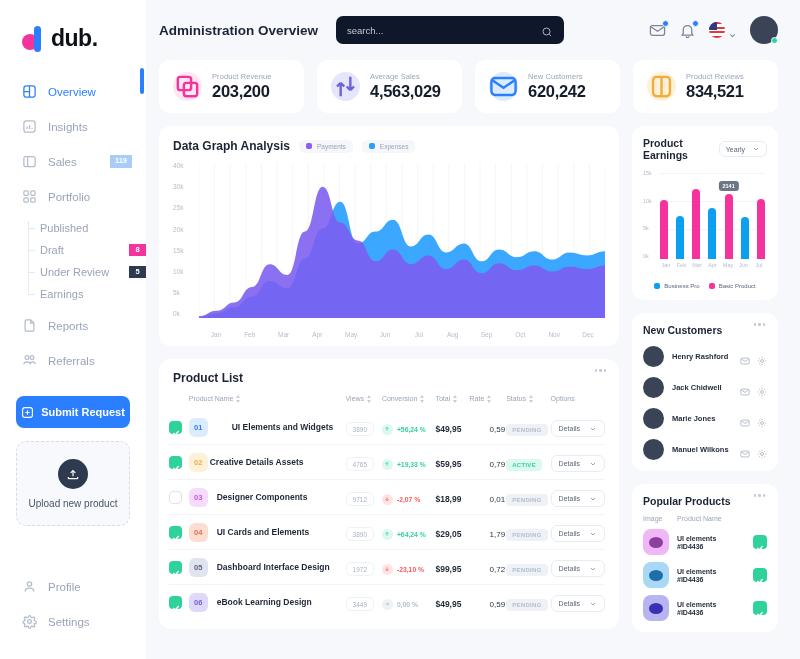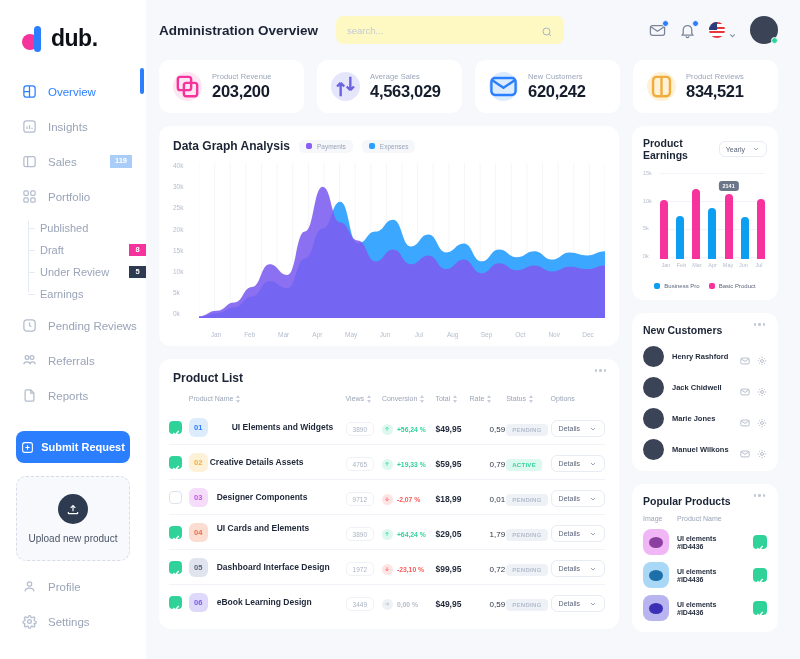--- a/index.html
+++ b/index.html
@@ -80,21 +80,21 @@
   .upload-circle .ico { width: 14px; height: 14px; color: #fff; }
   .upload-text { font-size: 10px; color: #4b5567; }
 
   .bottom-nav { margin-top: auto; padding-bottom: 20px; }
 
   
   .main { flex: 1; height: 659px; position: relative; }
   .topbar { height: 60px; display: flex; align-items: center; padding: 0 22px 0 13px; background: #f7f8fc; }
   .page-title { font-size: 13.5px; font-weight: bold; color: #1b2435; white-space: nowrap; }
   .search-wrap {
-    margin-left: 18px; width: 228px; height: 28px; background: #fef9c3; border-radius: 7px;
+    margin-left: 18px; width: 228px; height: 28px; background: #0f172a; border-radius: 7px;
     display: flex; align-items: center; padding: 0 11px; gap: 14px;
   }
   .search-input {
     border: none; outline: none; flex: 1; font-size: 9.5px; color: #7b8598;
     font-family: "Liberation Sans", sans-serif; background: transparent;
   }
   .search-input::placeholder { color: #c2c9d6; }
   .search-wrap .ico { width: 12px; height: 12px; color: #aab3c2; }
 
   .topbar-right { margin-left: auto; display: flex; align-items: center; gap: 13px; }
@@ -357,49 +357,40 @@
         </div>
         <div class="sub-item">
           <span>Under Review</span>
           <span class="badge dark">5</span>
         </div>
         <div class="sub-item">
           <span>Earnings</span>
         </div>
       </div>
 
+
       <div class="nav-item">
         <span class="ico">
           <svg viewBox="0 0 24 24" fill="none" stroke="currentColor" stroke-width="2">
-              <rect x="3" y="3" width="18" height="18" rx="5"></rect>
-              <path d="M12 7v5l3 2"></path>
+              <path d="M14 3H7a2 2 0 0 0-2 2v14a2 2 0 0 0 2 2h10a2 2 0 0 0 2-2V8z"></path>
+              <path d="M14 3v5h5"></path>
             </svg>
         </span>
-        <span class="nav-label">Pending Reviews</span>
+        <span class="nav-label">Reports</span>
       </div>
 
       <div class="nav-item">
         <span class="ico">
           <svg viewBox="0 0 24 24" fill="none" stroke="currentColor" stroke-width="2">
               <circle cx="8" cy="7" r="3"></circle>
               <circle cx="16" cy="7" r="3"></circle>
               <path d="M3 18c0-2.5 2.2-4 5-4s5 1.5 5 4M13 18c0-2.5 2.2-4 4-4s4 1.5 4 4"></path>
             </svg>
         </span>
         <span class="nav-label">Referrals</span>
-      </div>
-
-      <div class="nav-item">
-        <span class="ico">
-          <svg viewBox="0 0 24 24" fill="none" stroke="currentColor" stroke-width="2">
-              <path d="M14 3H7a2 2 0 0 0-2 2v14a2 2 0 0 0 2 2h10a2 2 0 0 0 2-2V8z"></path>
-              <path d="M14 3v5h5"></path>
-            </svg>
-        </span>
-        <span class="nav-label">Reports</span>
       </div>
     </nav>
 
     <button class="submit-btn">
       <span class="ico">
         <svg viewBox="0 0 24 24" fill="none" stroke="currentColor" stroke-width="2">
             <rect x="3" y="3" width="18" height="18" rx="4"></rect>
             <path d="M12 8v8M8 12h8"></path>
           </svg>
       </span>
@@ -753,21 +744,21 @@
                   </tr>
                   <tr>
                     <td>
                       <div class="cb on">
                         <span class="ico"><svg viewBox="0 0 24 24" fill="none" stroke="currentColor" stroke-width="4">
                             <path d="M4 12l6 6L20 6"></path>
                           </svg></span>
                       </div>
                     </td>
                     <td>
-                      <div style="display:flex;gap:9px">
+                      <div style="display:flex;align-items:center;gap:9px">
                         <span class="rank" style="background:#fbddd2;color:#e8704a">04</span>
                         <span class="pname">UI Cards and Elements</span>
                       </div>
                     </td>
                     <td><span class="views-pill">3890</span></td>
                     <td><span class="conv up"><span class="bubble">
                           <span class="ico"><svg viewBox="0 0 24 24" fill="none" stroke="currentColor" stroke-width="3">
                               <path d="M12 19V5M6 11l6-6 6 6"></path>
                             </svg></span>
                         </span>+64,24 %</span></td>

